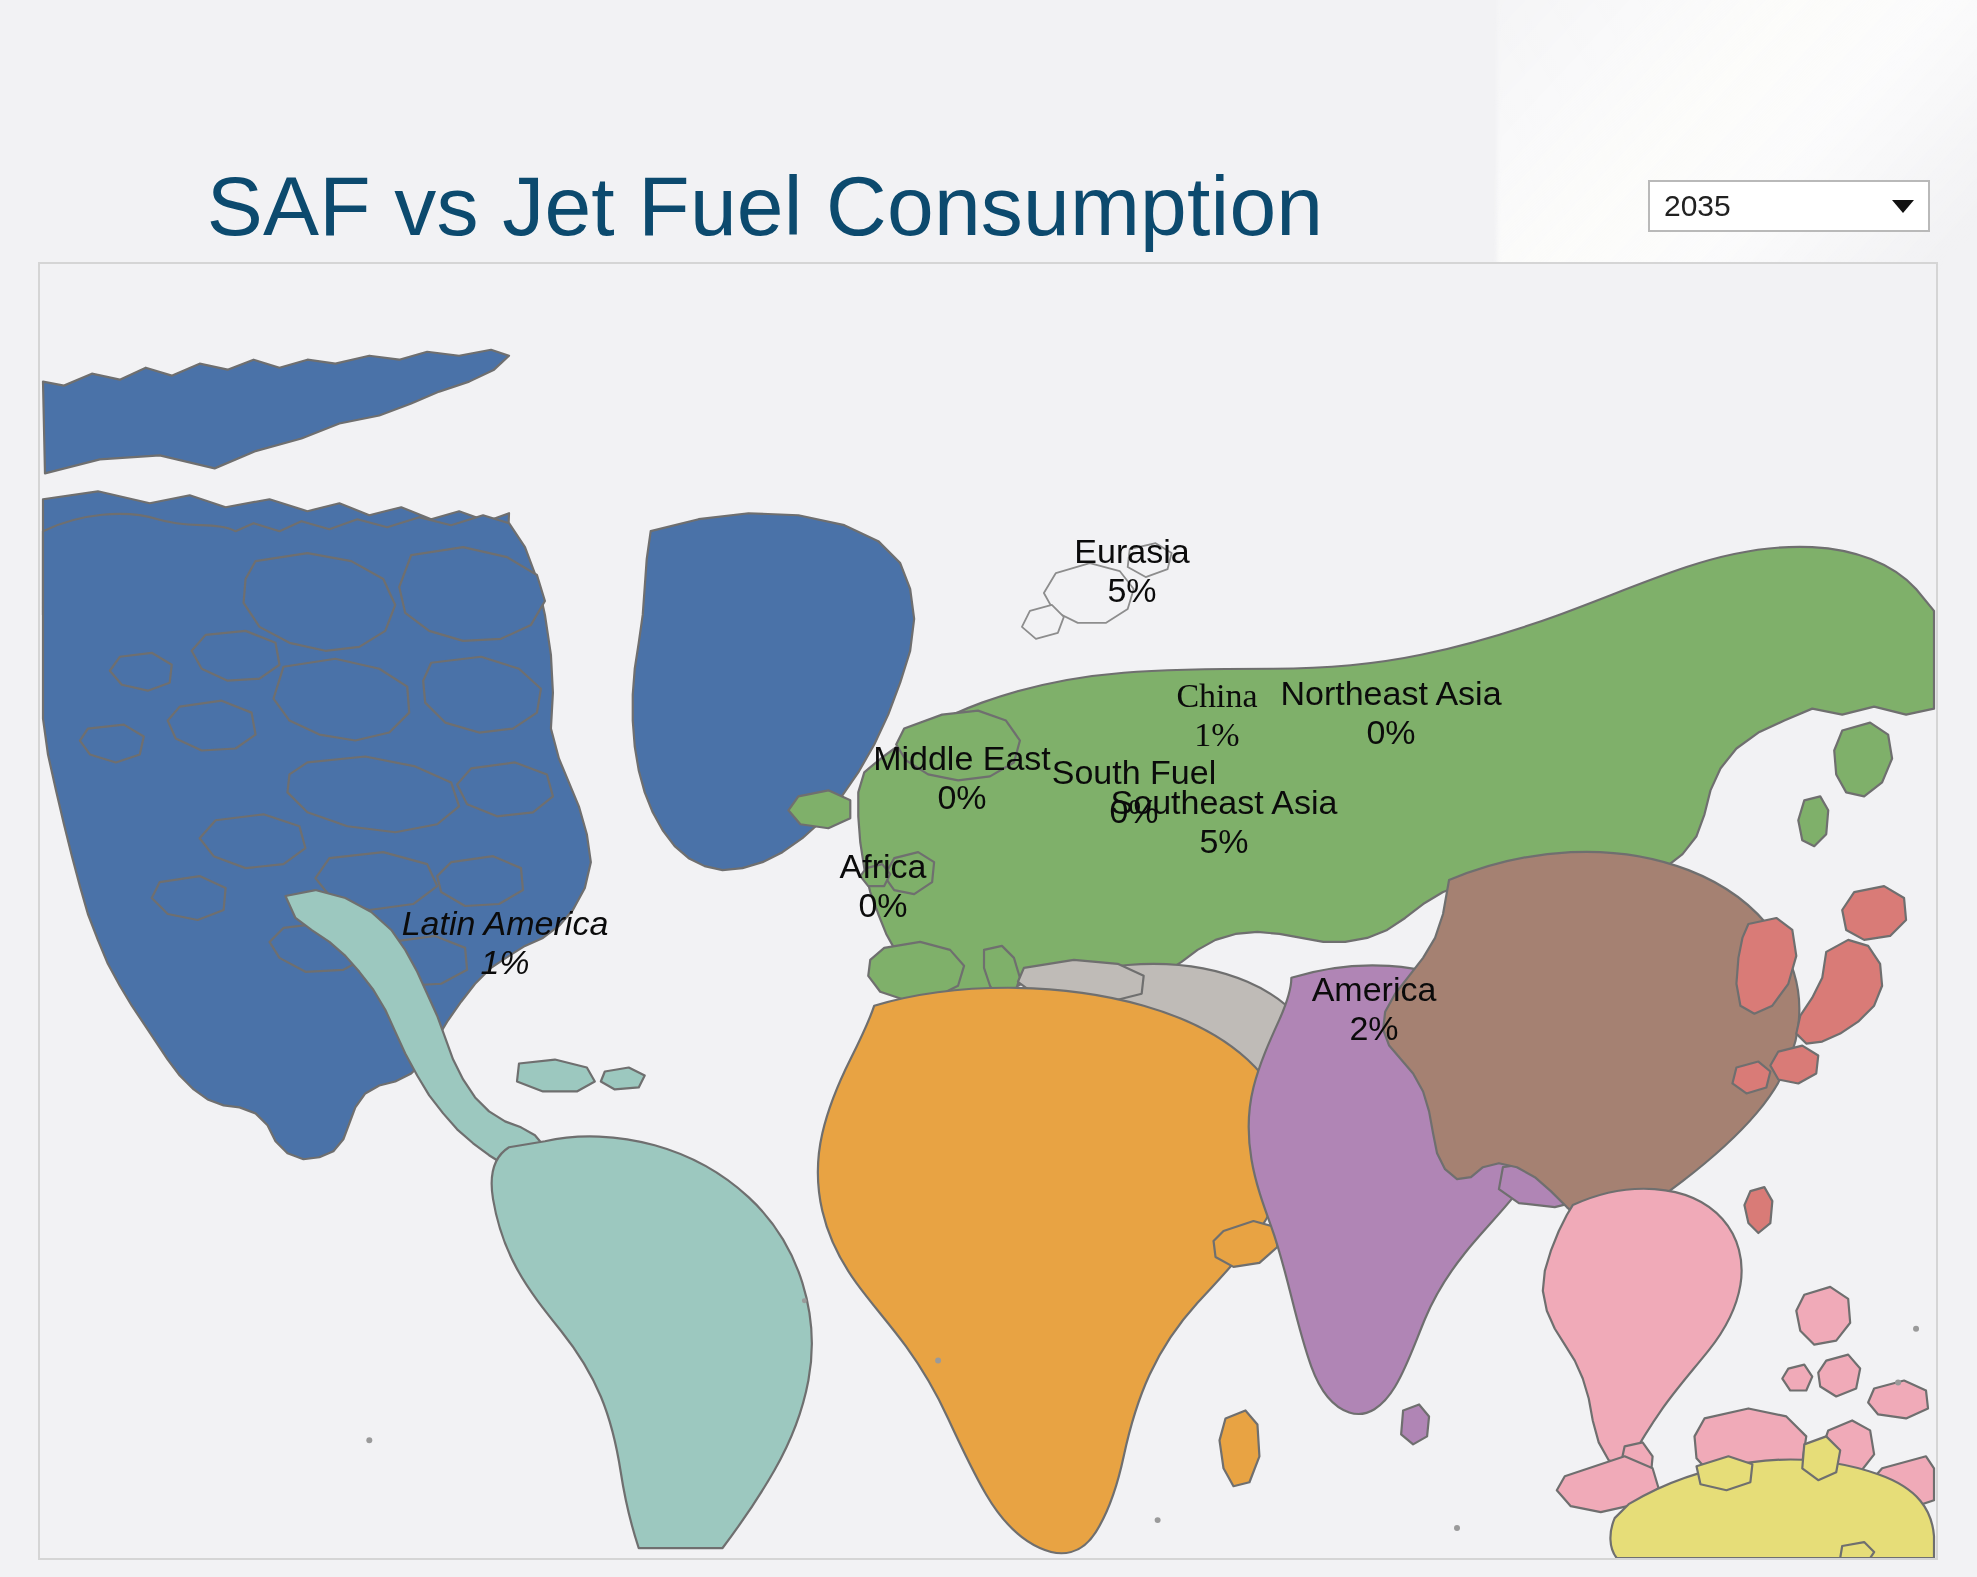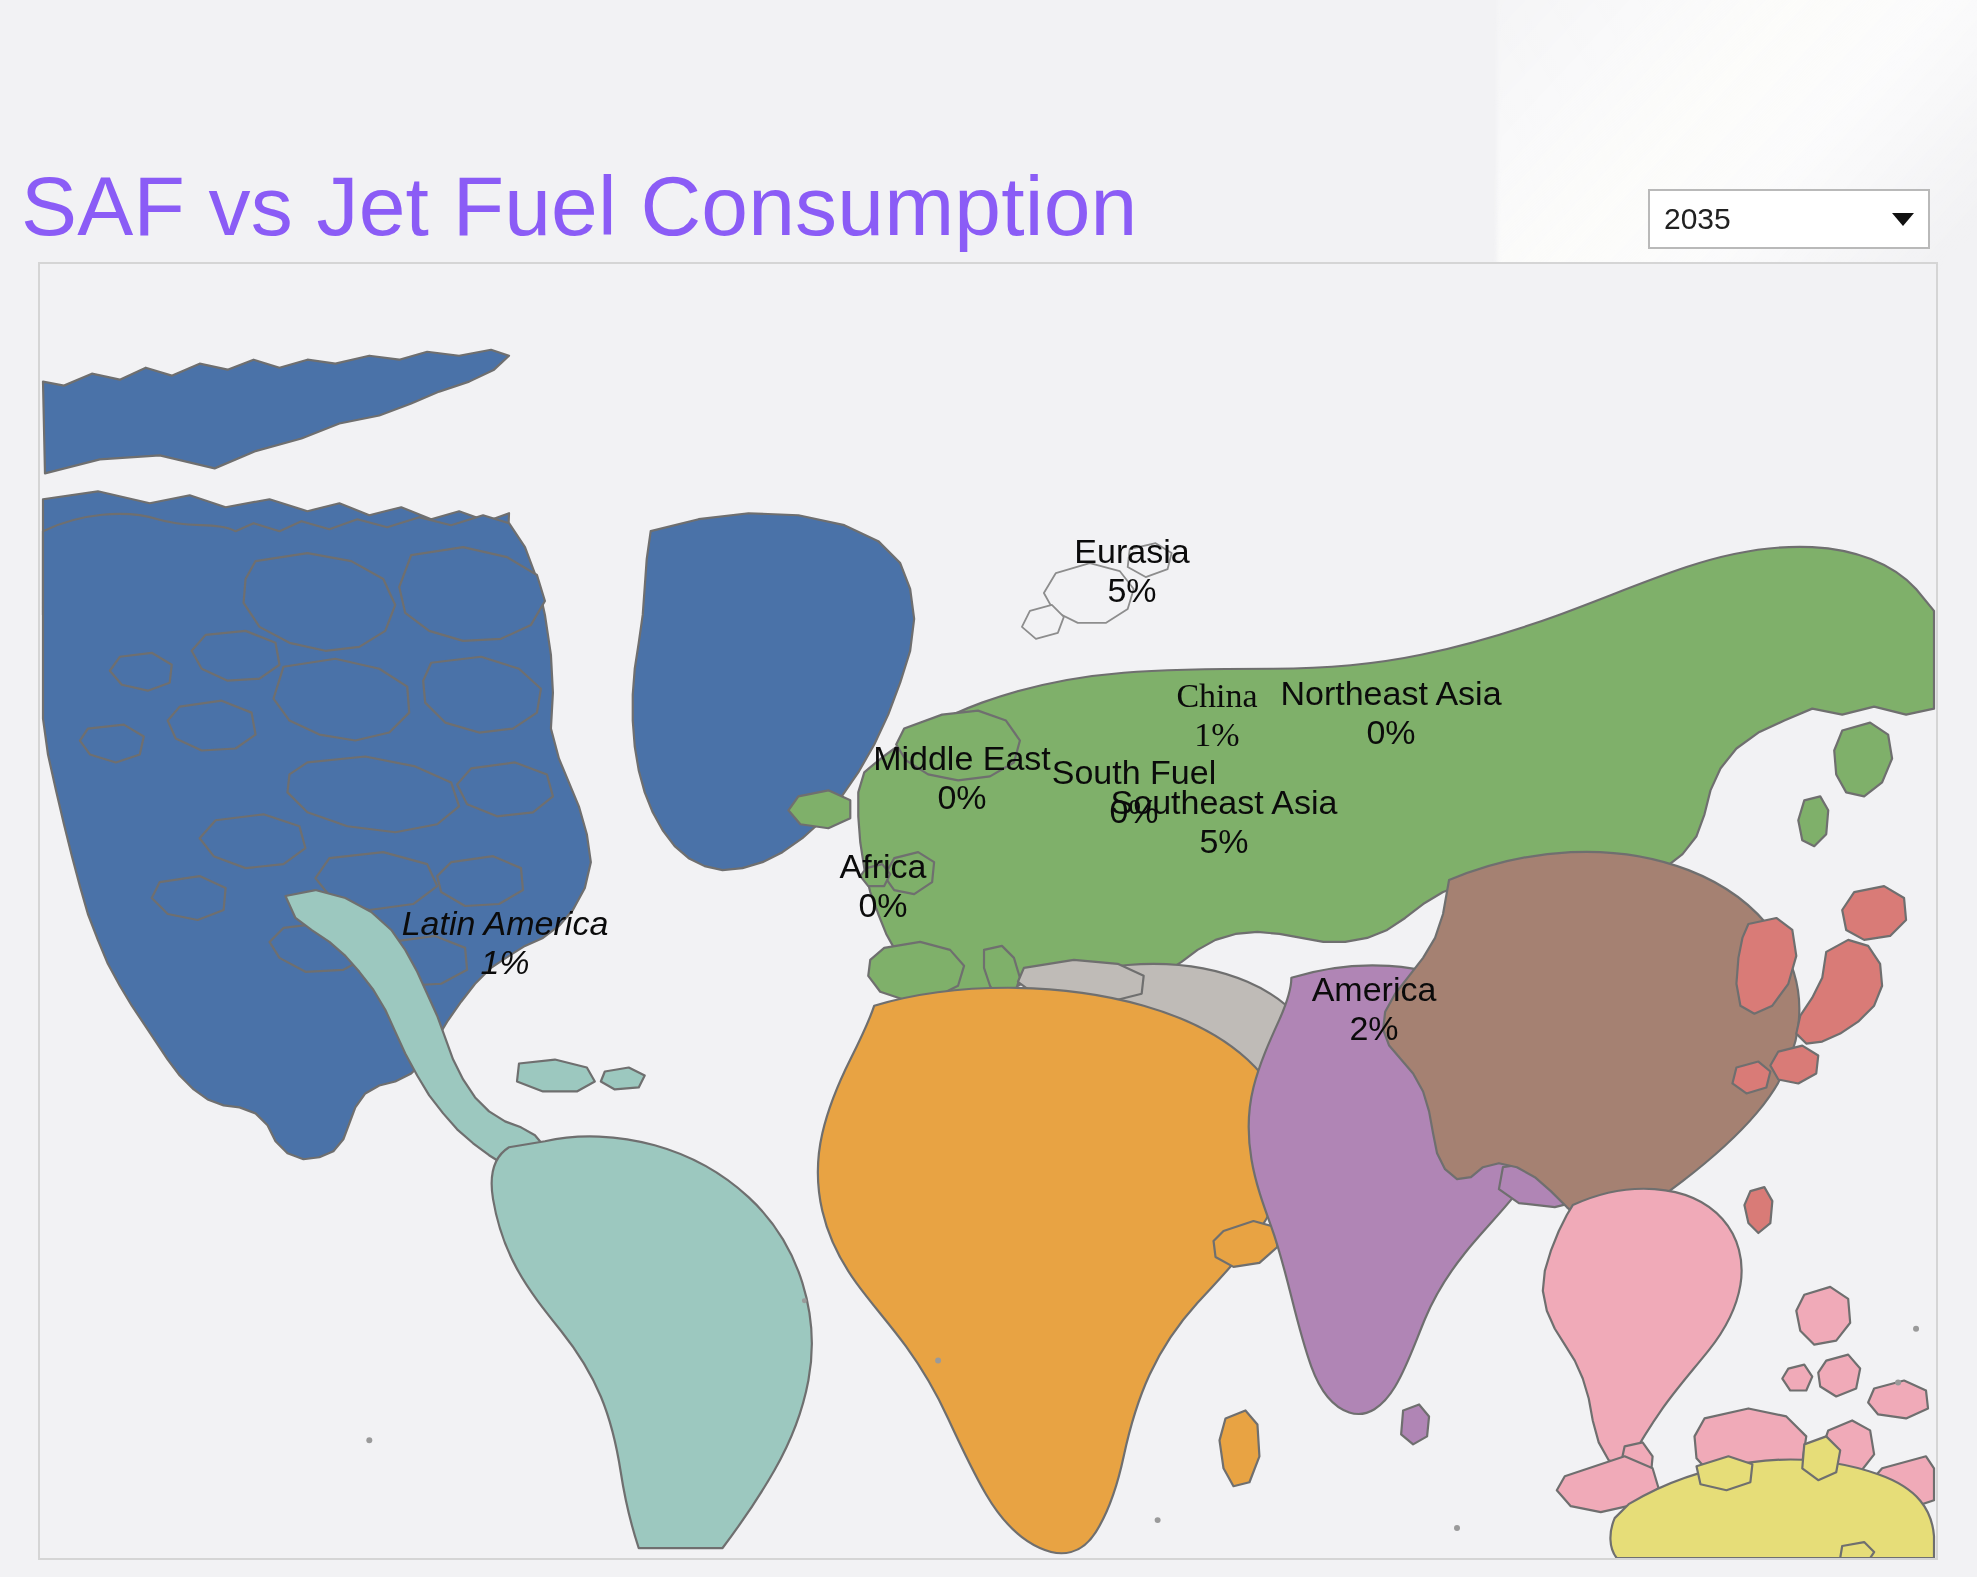--- a/index.html
+++ b/index.html
@@ -30,36 +30,35 @@
         rgba(255,255,255,0) 78%);
     pointer-events: none;
     filter: blur(2px);
   }
 
   .page-title {
     position: absolute;
     left: 0;
     top: 108px;
     width: 1530px;
-    text-align: left;
+    text-align: center;
     font-size: 84px;
     font-weight: 400;
-    color: #8b5cf6;
+    color: #0c4a6e;
     letter-spacing: 0.2px;
     line-height: 1;
     white-space: nowrap;
-    margin-left: 21px;
   }
 
   .year-select {
     position: absolute;
     left: 1648px;
-    top: 189px;
+    top: 180px;
     width: 282px;
-    height: 60px;
+    height: 52px;
     background: #ffffff;
     border: 2px solid #b9b9b9;
     box-sizing: border-box;
     display: flex;
     align-items: center;
     padding: 0 14px;
     cursor: pointer;
   }
   .year-select .year-value {
     font-size: 30px;

